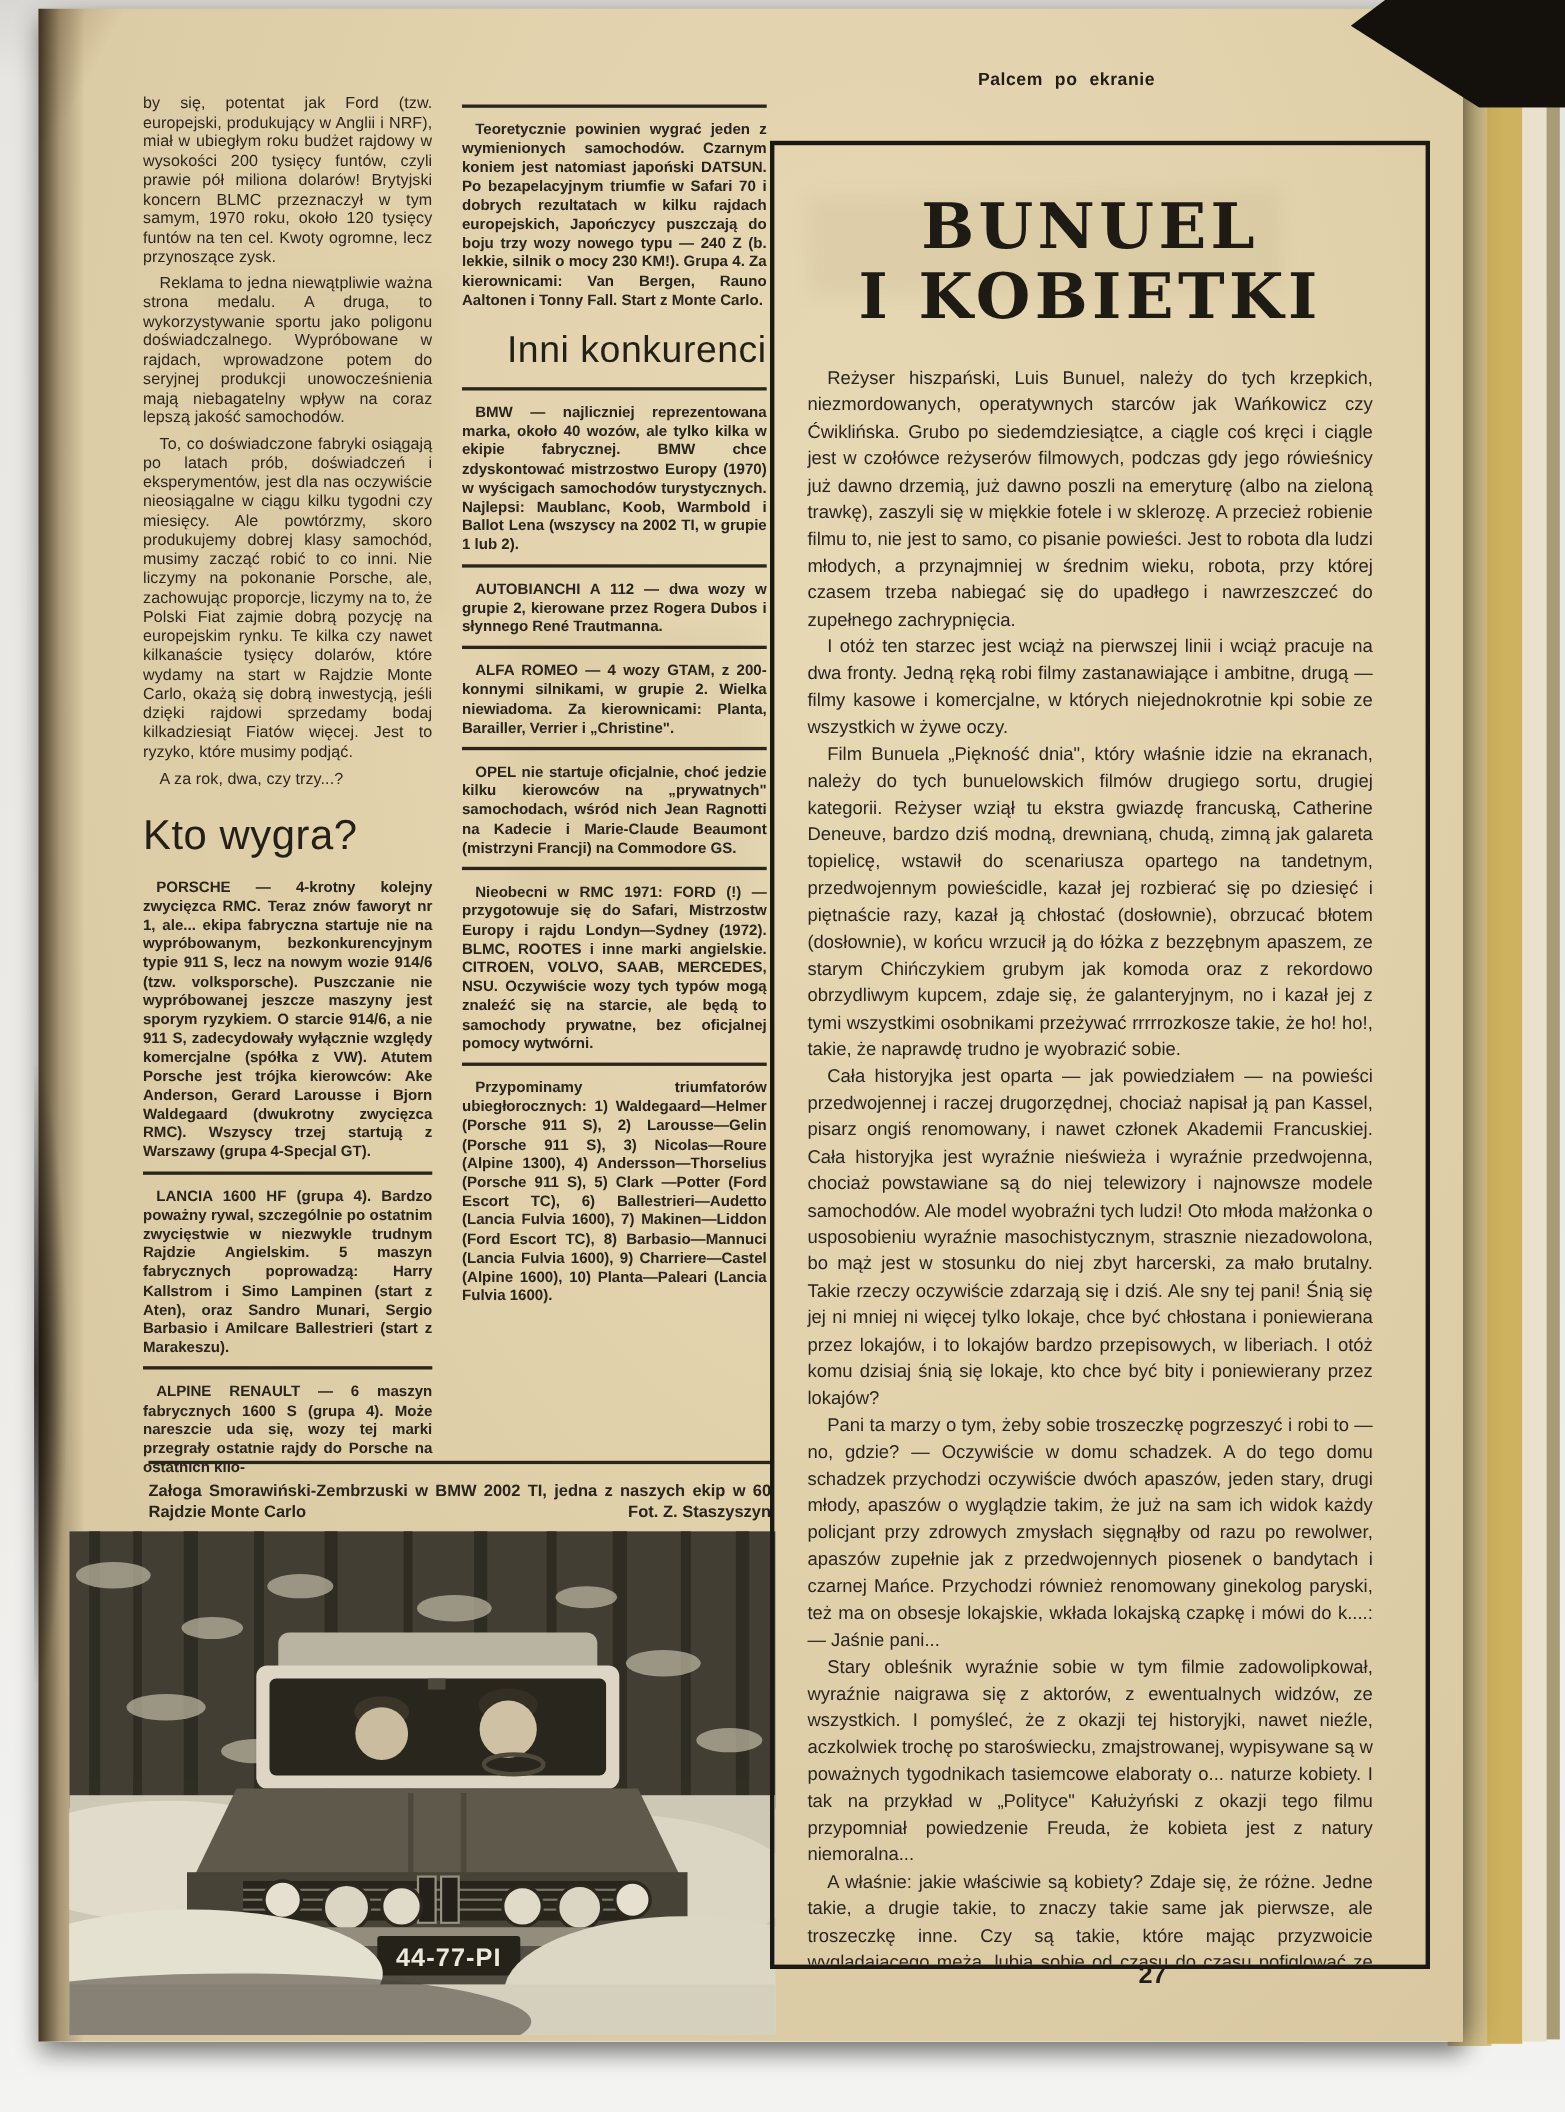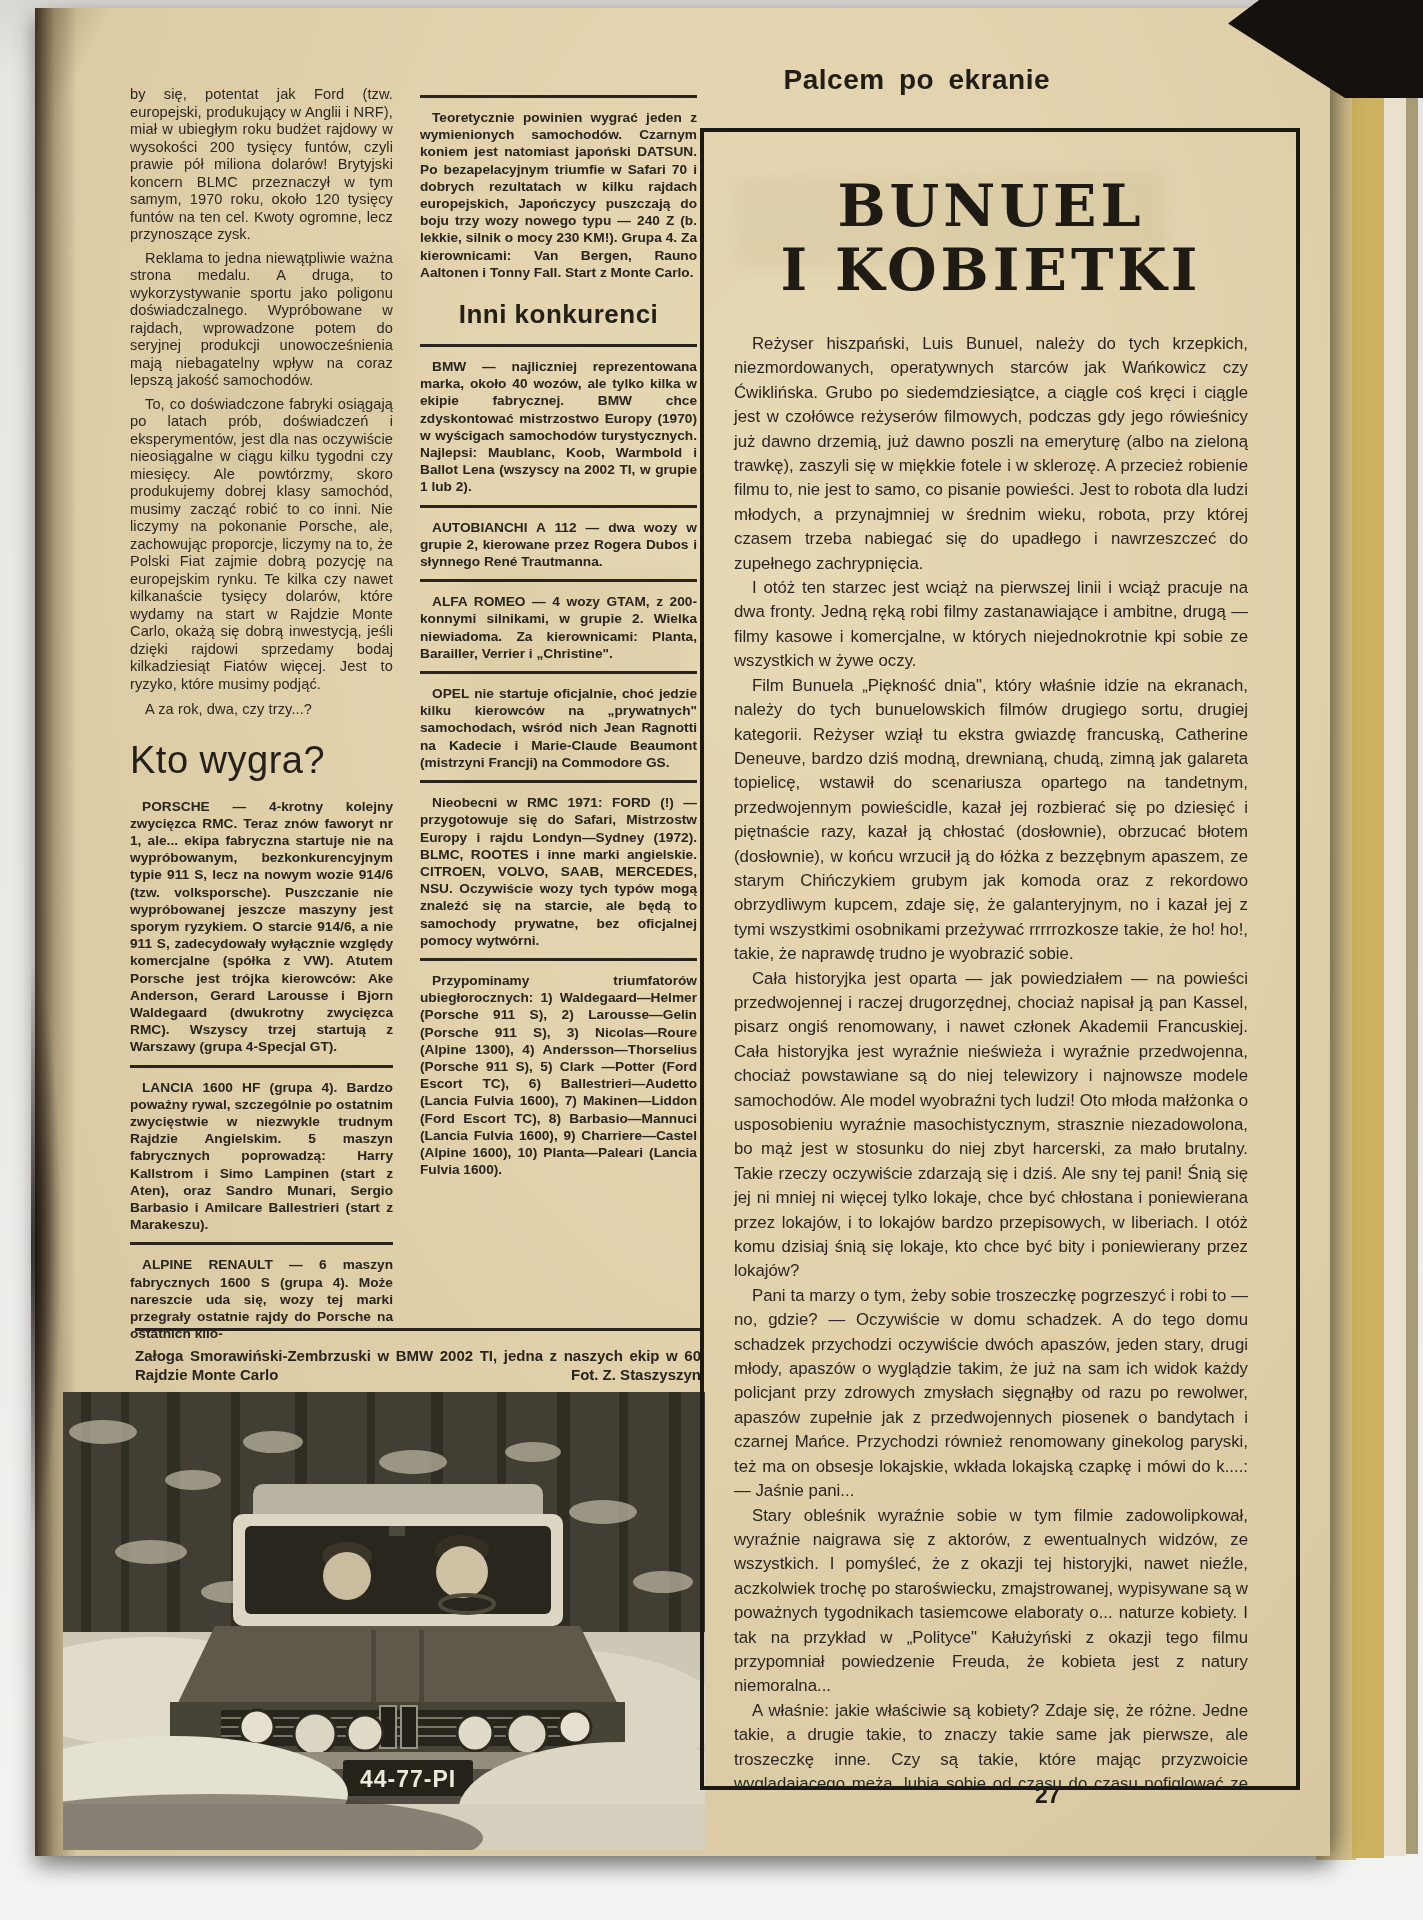--- a/index.html
+++ b/index.html
@@ -28,32 +28,32 @@
   .page::before{content:"";position:absolute;left:0;top:0;bottom:0;width:42px;
     background:linear-gradient(90deg,rgba(40,30,16,.85),rgba(92,74,48,.4) 46%,rgba(92,74,48,0));}
   .page::after{content:"";position:absolute;left:-4px;top:52%;width:30px;height:560px;
     background:radial-gradient(ellipse at left,rgba(12,8,4,.8),transparent 72%);}
   .ghost{position:absolute;filter:blur(8px);opacity:.5;background:rgba(139,128,82,.12);z-index:0;}
   .g1{left:150px;top:250px;width:220px;height:300px;}
   .g2{left:430px;top:560px;width:220px;height:260px;}
   .g3{left:700px;top:168px;width:430px;height:90px;transform:rotate(-1deg);background:rgba(130,118,70,.16);}
   .g4{left:720px;top:420px;width:380px;height:60px;background:rgba(130,118,70,.08);}
 
-  .header-label{position:absolute;right:280px;top:56px;font-weight:bold;font-size:28px;
+  .header-label{position:absolute;right:280px;top:56px;font-weight:bold;font-size:16px;
     letter-spacing:.5px;word-spacing:6px;color:#211d17;}
 
   
   .col{position:absolute;text-align:justify;}
   .col1{left:95px;top:78px;width:263px;}
   .col2{left:385px;top:78px;width:277px;}
   .body{margin:0 0 6px;font-size:14.6px;line-height:17.5px;letter-spacing:.1px;text-indent:15px;color:#2c2720;}
   .nofirst{text-indent:0;}
   .q{text-indent:15px;margin-top:8px;}
   .h-kto{font-weight:400;font-size:38px;text-align:left;margin:20px 0 16px;color:#242019;letter-spacing:.5px;}
-  .h-inni{font-weight:700;font-size:26px;text-align:center;margin:18px 0 14px;color:#242019;letter-spacing:.5px;}
+  .h-inni{font-weight:400;font-size:34px;text-align:right;margin:18px 0 14px;color:#242019;letter-spacing:.5px;}
   .entry{margin:0 0 8px;font-weight:bold;font-size:13.7px;line-height:17.2px;text-indent:12px;color:#29241d;}
   .rule{height:3px;background:#29241c;margin:9px 0 11px;}
 
   
   .caption-rule{position:absolute;left:100px;top:1320px;width:566px;height:3px;background:#29241c;}
   .caption{position:absolute;left:100px;top:1338px;width:566px;font-weight:bold;
     font-size:15px;line-height:19px;text-align:justify;color:#29241d;}
   .caption-credit{position:absolute;right:0;top:19px;font-weight:bold;font-size:15px;}
   .photo{position:absolute;left:28px;top:1384px;width:542px;height:458px;}
   .photo svg{display:block;}

